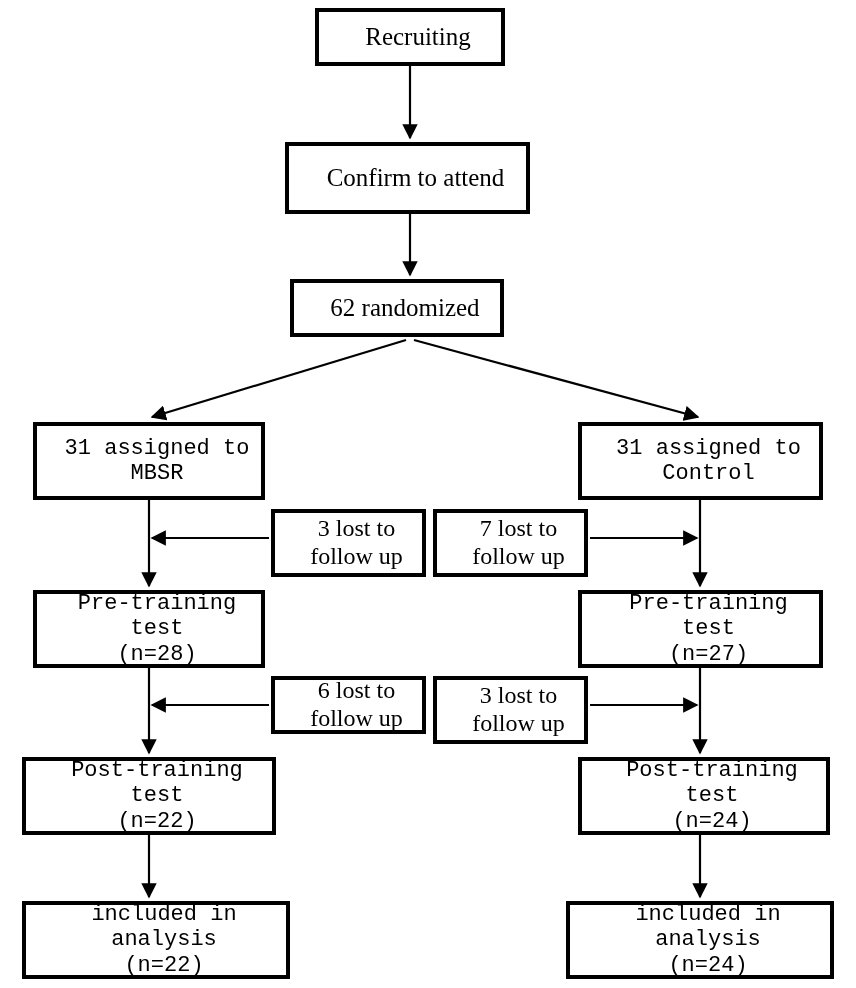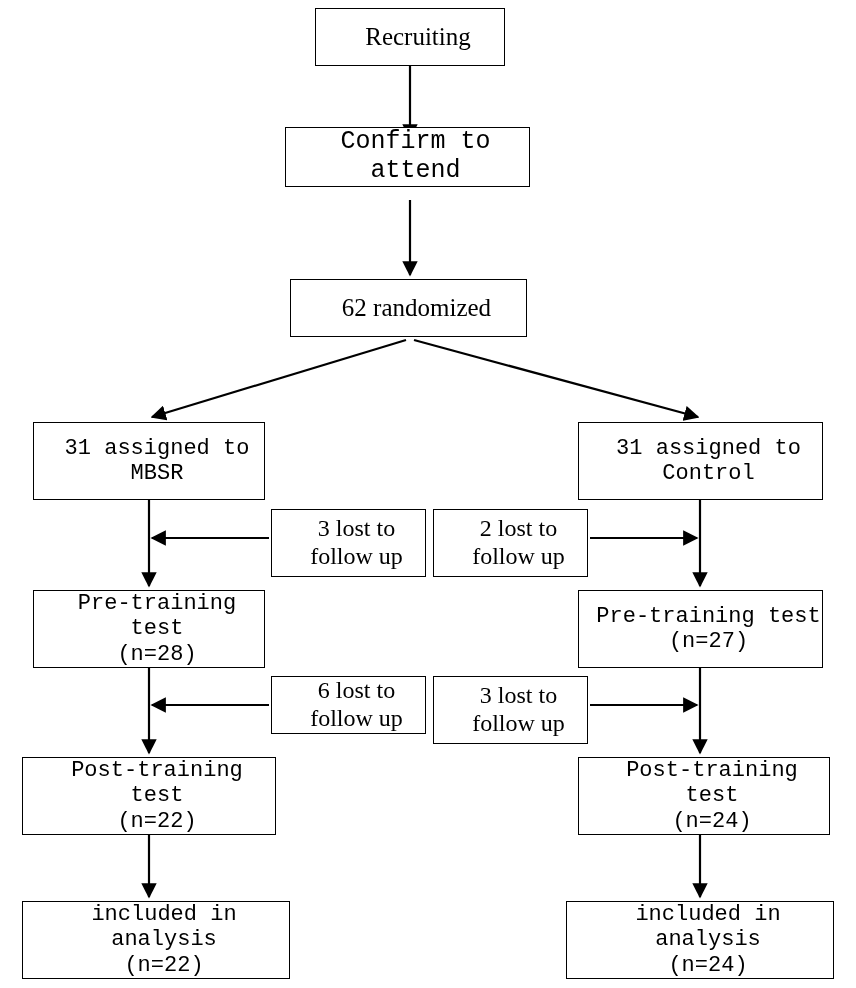--- a/index.html
+++ b/index.html
@@ -11,21 +11,21 @@
     position: relative;
     width: 856px;
     height: 988px;
     background: #ffffff;
     font-family: "Liberation Serif", serif;
     overflow: hidden;
   }
   .node {
     position: absolute;
     box-sizing: border-box;
-    border: 1px solid #000000;
+    border: 4px solid #000000;
     background: #ffffff;
     display: flex;
     align-items: center;
     justify-content: center;
     text-align: center;
     color: #000000;
     line-height: 1.15;
     white-space: pre-line;
     font-family: "Liberation Serif", serif;
     padding-left: 16px;
@@ -80,34 +80,34 @@
       <line x1="590" y1="705" x2="697" y2="705"></line>
 
       <line x1="149" y1="835" x2="149" y2="897"></line>
 
       <line x1="700" y1="835" x2="700" y2="897"></line>
     </g>
   </svg>
 
   <div class="node node-lg" style="left:315px; top:8px; width:190px; height:58px;">Recruiting</div>
 
-  <div class="node node-lg" style="left:285px; top:127px; width:245px; height:60px;font-family:Liberation Mono, monospace;">Confirm to attend</div>
+  <div class="node node-lg" style="left:285px; top:142px; width:245px; height:72px;">Confirm to attend</div>
 
-  <div class="node node-lg" style="left:290px; top:279px; width:237px; height:58px;">62 randomized</div>
+  <div class="node node-lg" style="left:290px; top:279px; width:214px; height:58px;">62 randomized</div>
 
   <div class="node node-md" style="left:33px; top:422px; width:232px; height:78px;">31 assigned to
 MBSR</div>
 
   <div class="node node-md" style="left:578px; top:422px; width:245px; height:78px;">31 assigned to
 Control</div>
 
   <div class="node node-sm" style="left:271px; top:509px; width:155px; height:68px;">3 lost to
 follow up</div>
 
-  <div class="node node-sm" style="left:433px; top:509px; width:155px; height:68px;">2 lost to
+  <div class="node node-sm" style="left:433px; top:509px; width:155px; height:68px;">7 lost to
 follow up</div>
 
   <div class="node node-md" style="left:33px; top:590px; width:232px; height:78px;">Pre-training test
 (n=28)</div>
 
   <div class="node node-md" style="left:578px; top:590px; width:245px; height:78px;">Pre-training test
 (n=27)</div>
 
   <div class="node node-sm" style="left:271px; top:676px; width:155px; height:58px;">6 lost to
 follow up</div>

